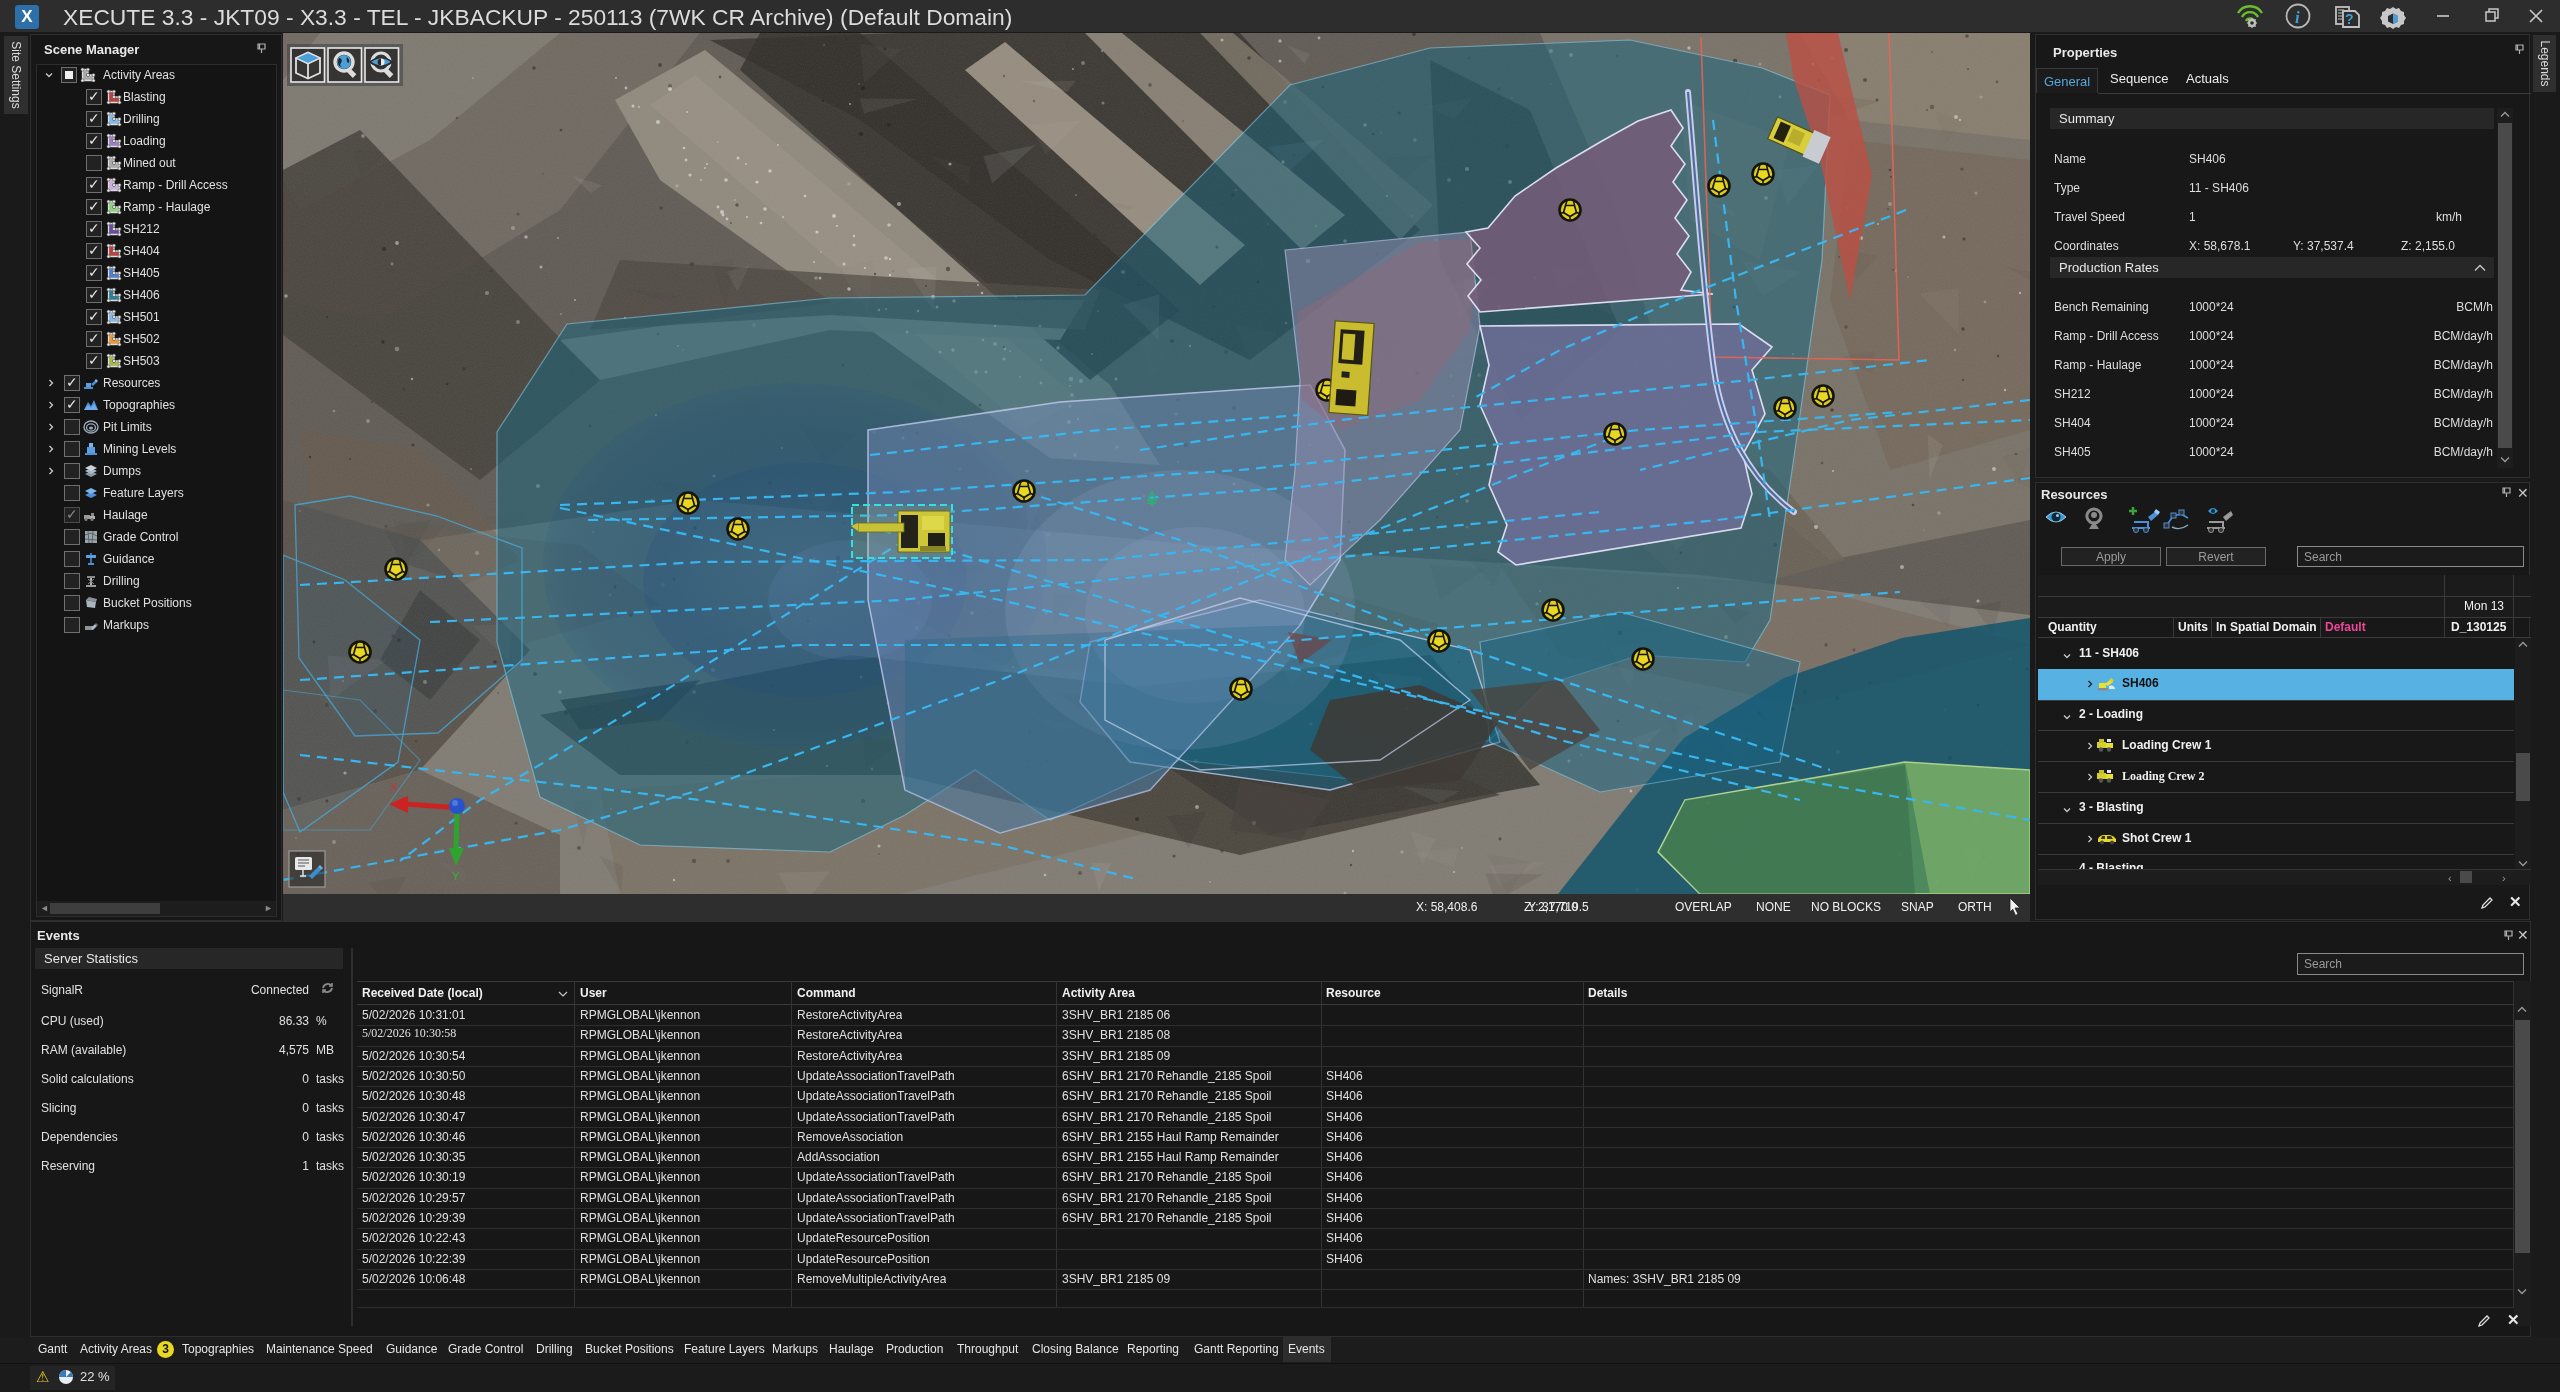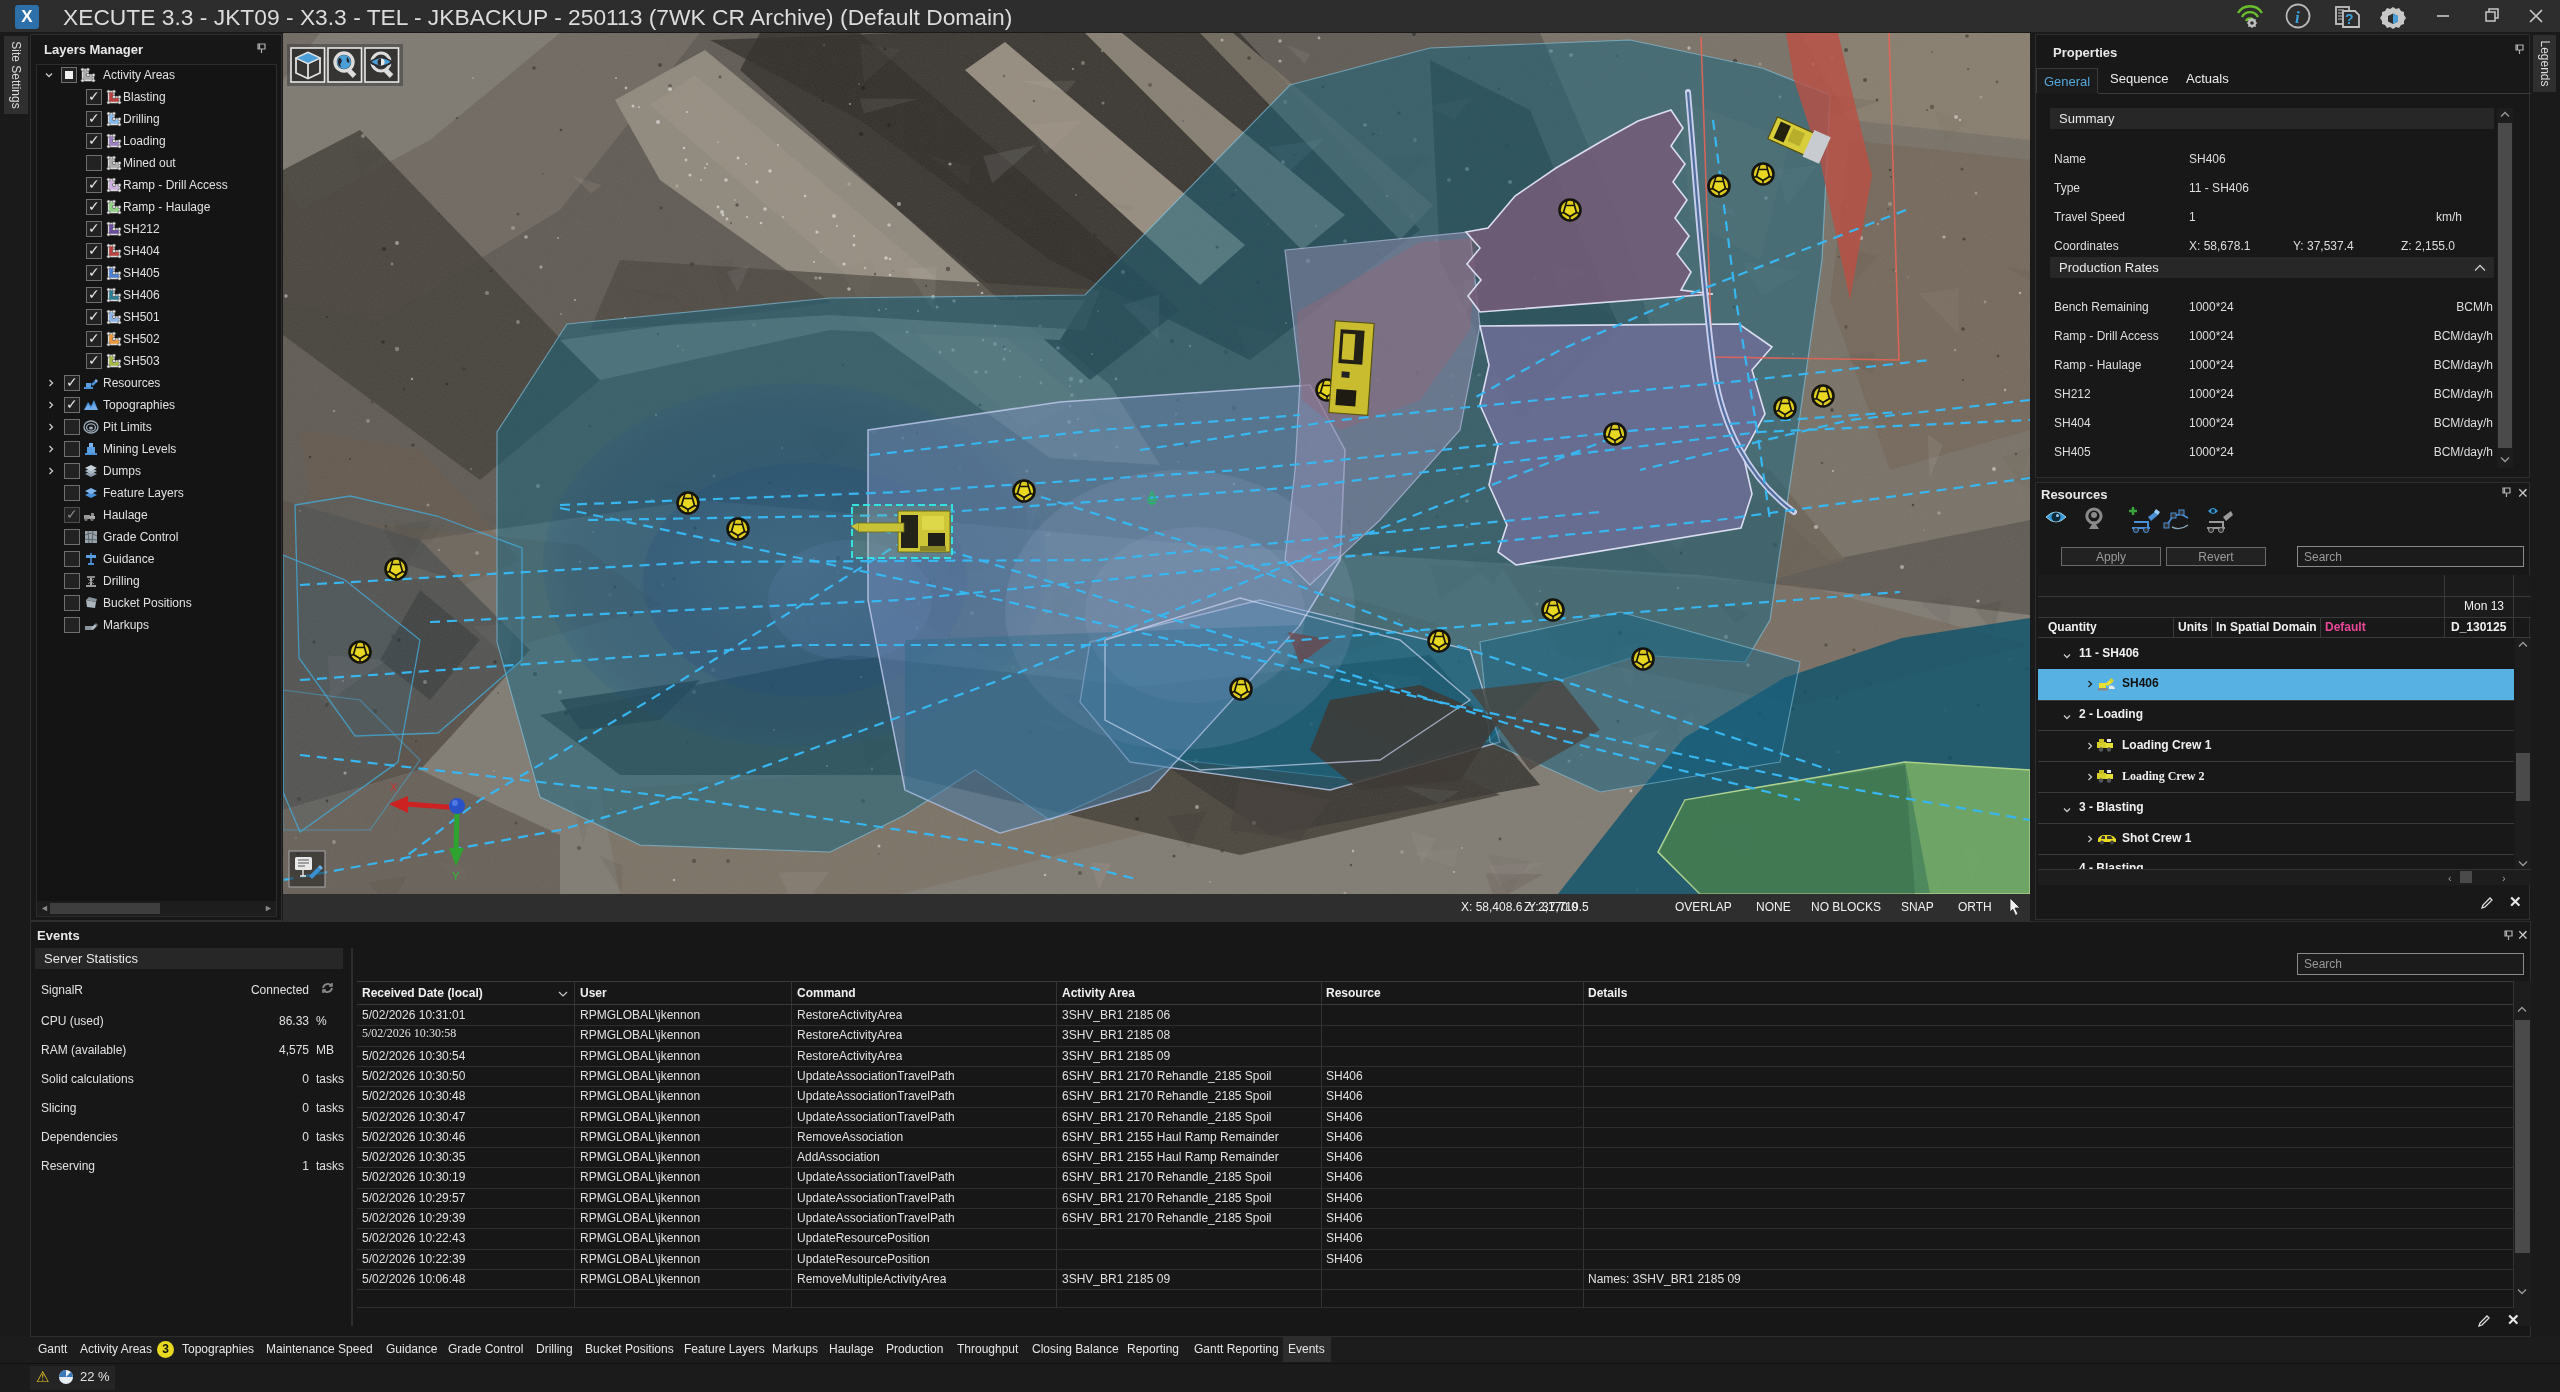--- a/index.html
+++ b/index.html
@@ -100,21 +100,21 @@
 
   <div class="vtab" style="left:4px; top:36px; width:24px; height:78px;">
       <span style="width:78px; height:24px; line-height:24px; margin-top:27px; margin-left:-27px; text-align:center;">Site Settings</span>
     </div>
 
   <div class="vtab" style="left:2533px; top:35px; width:23px; height:57px;">
       <span style="width:57px; height:23px; line-height:23px; margin-top:17px; margin-left:-17px; text-align:center;">Legends</span>
     </div>
 
   <div id="scenemgr">
-    <div class="ptitle" style="position:absolute; left:13px; top:7px;">Layers Manager</div>
+    <div class="ptitle" style="position:absolute; left:13px; top:7px;">Scene Manager</div>
     <svg width="11" height="12" viewBox="0 0 11 12" style="position:absolute; right:14px; top:8px;">
         <path d="M2 1 h7 v5 h-7 z M3.5 1 v5 M5.5 6 v4" stroke="#b0b0b0" stroke-width="1.2" fill="none"></path>
       </svg>
     <div id="treebox">
         <div class="chev" style="left:7px; top:5px;"><svg width="10" height="10" viewBox="0 0 10 10">
             <path d="M2 3.5 L5 6.5 L8 3.5" stroke="#c8c8c8" stroke-width="1.3" fill="none"></path>
           </svg></div>
         <div class="cb part" style="left:24px; top:2px;"></div>
         <div class="licon" style="left:43px; top:2px;"><svg width="16" height="16" viewBox="0 0 16 16">
             <path d="M2.5 2.5 L8 2.5 L8 8 L13.5 8 L13.5 13.5 L2.5 13.5 Z" fill="#a9a9a9" stroke="#ddd" stroke-width="1.3"></path>
@@ -1212,21 +1212,21 @@
 <rect x="289" y="851" width="36" height="36" fill="rgba(25,25,25,0.5)" stroke="#9a9a9a" stroke-width="1.2"></rect>
 <rect x="295" y="857" width="17" height="13" rx="1.5" fill="#e8e8e8"></rect>
 <path d="M298,860 h11 M298,863 h11 M298,866 h7" stroke="#555" stroke-width="1"></path>
 <path d="M303,870 v6 M300,876 h6" stroke="#e8e8e8" stroke-width="1.4"></path>
 <path d="M309,876 L318,867 L321,870 L312,879 Z" fill="#3a8fd0"></path>
 <path d="M318,867 L320,865 L323,868 L321,870 Z" fill="#6ab0e8"></path>
 </g>
 </svg>
     </div>
   <div id="mapstrip">
-    <span style="left:1178px;">X: 58,408.6</span>
+    <span style="left:1133px;">X: 58,408.6</span>
     <span style="left:1245px;">Y: 37,719.5</span>
     <span style="left:1241px;">Z: 2,170.0</span>
     <span style="left:1392px;">OVERLAP</span>
     <span style="left:1473px;">NONE</span>
     <span style="left:1528px;">NO BLOCKS</span>
     <span style="left:1618px;">SNAP</span>
     <span style="left:1675px;">ORTH</span>
     <svg width="16" height="20" viewBox="0 0 16 20" style="position:absolute; left:1724px; top:3px;">
         <path d="M3 1 L13 11 L8 11 L11 17 L8.5 18.5 L5.8 12.3 L3 15 Z" fill="#f0f0f0" stroke="#222" stroke-width="0.8"></path>
       </svg>

